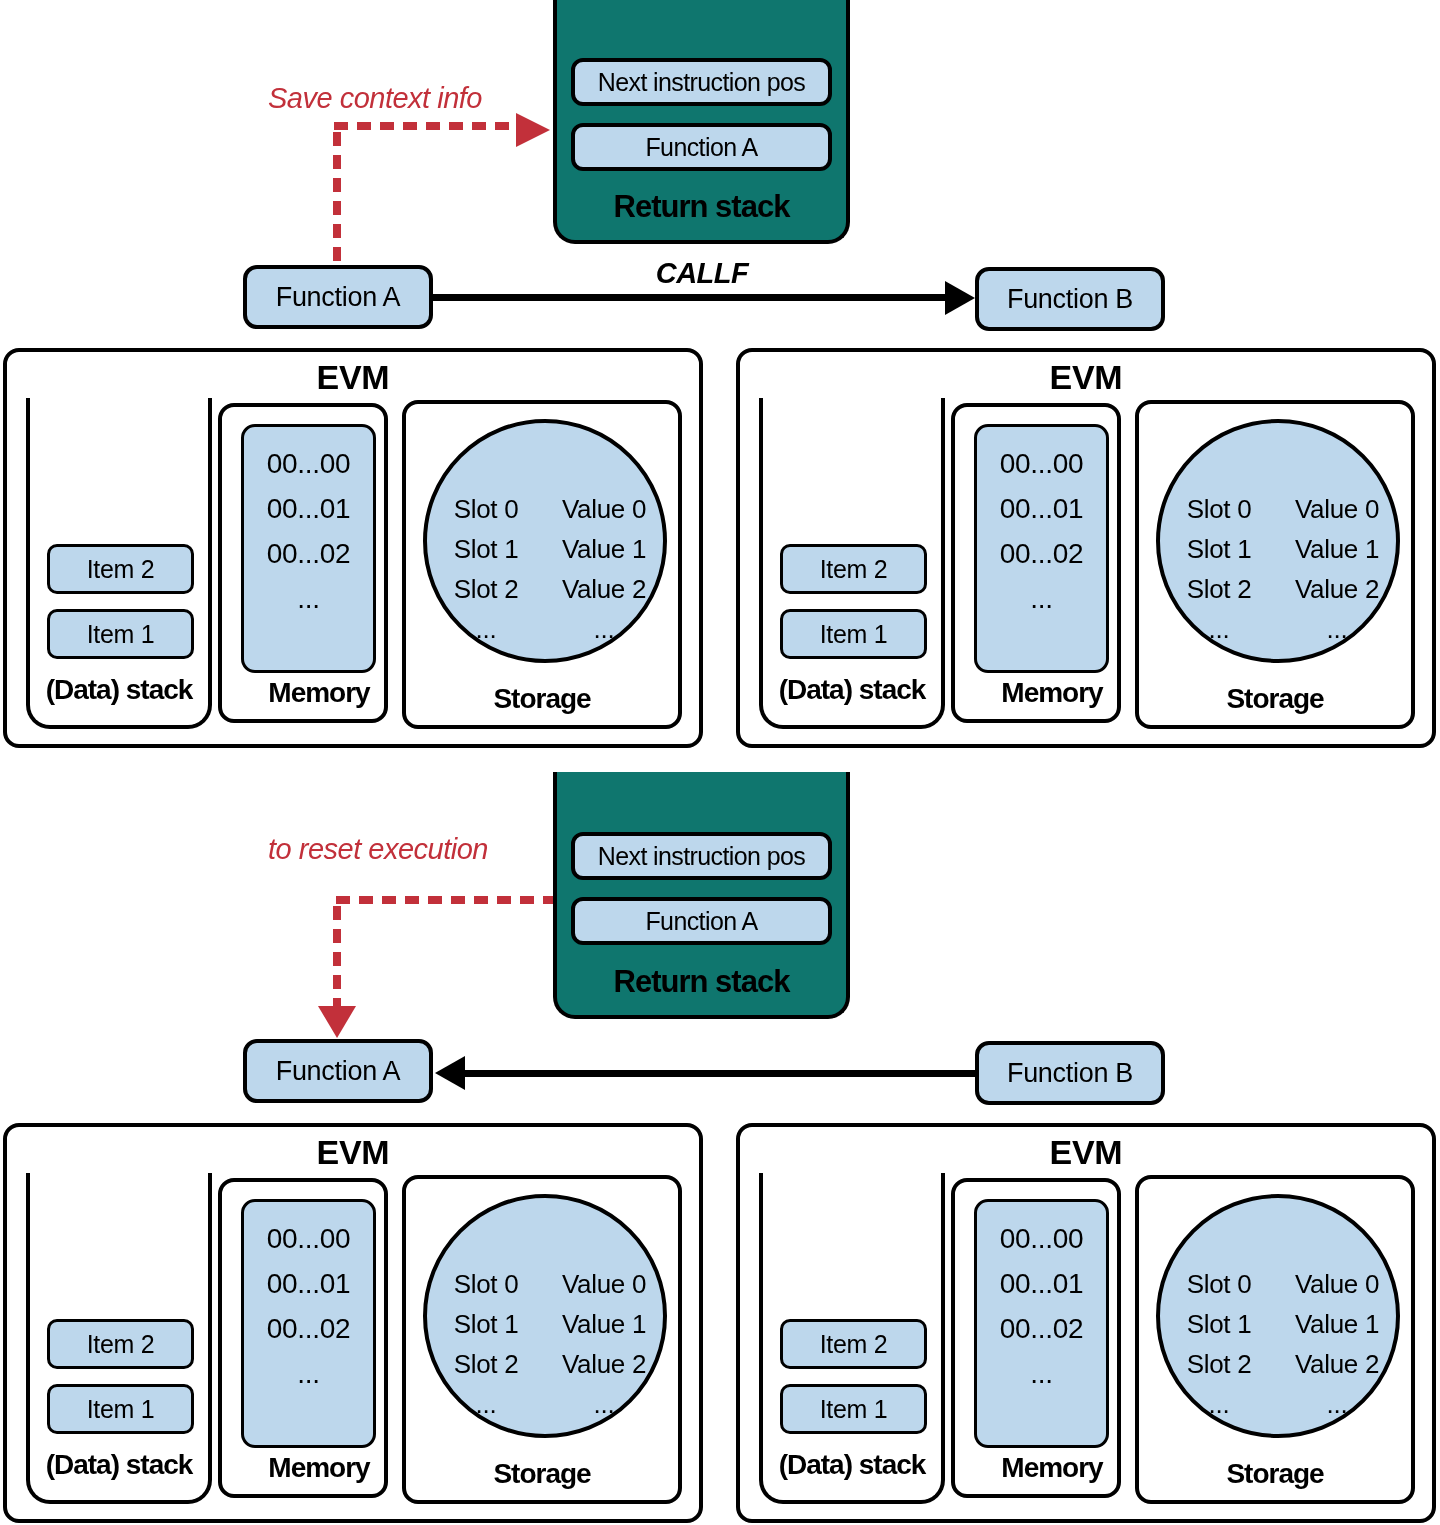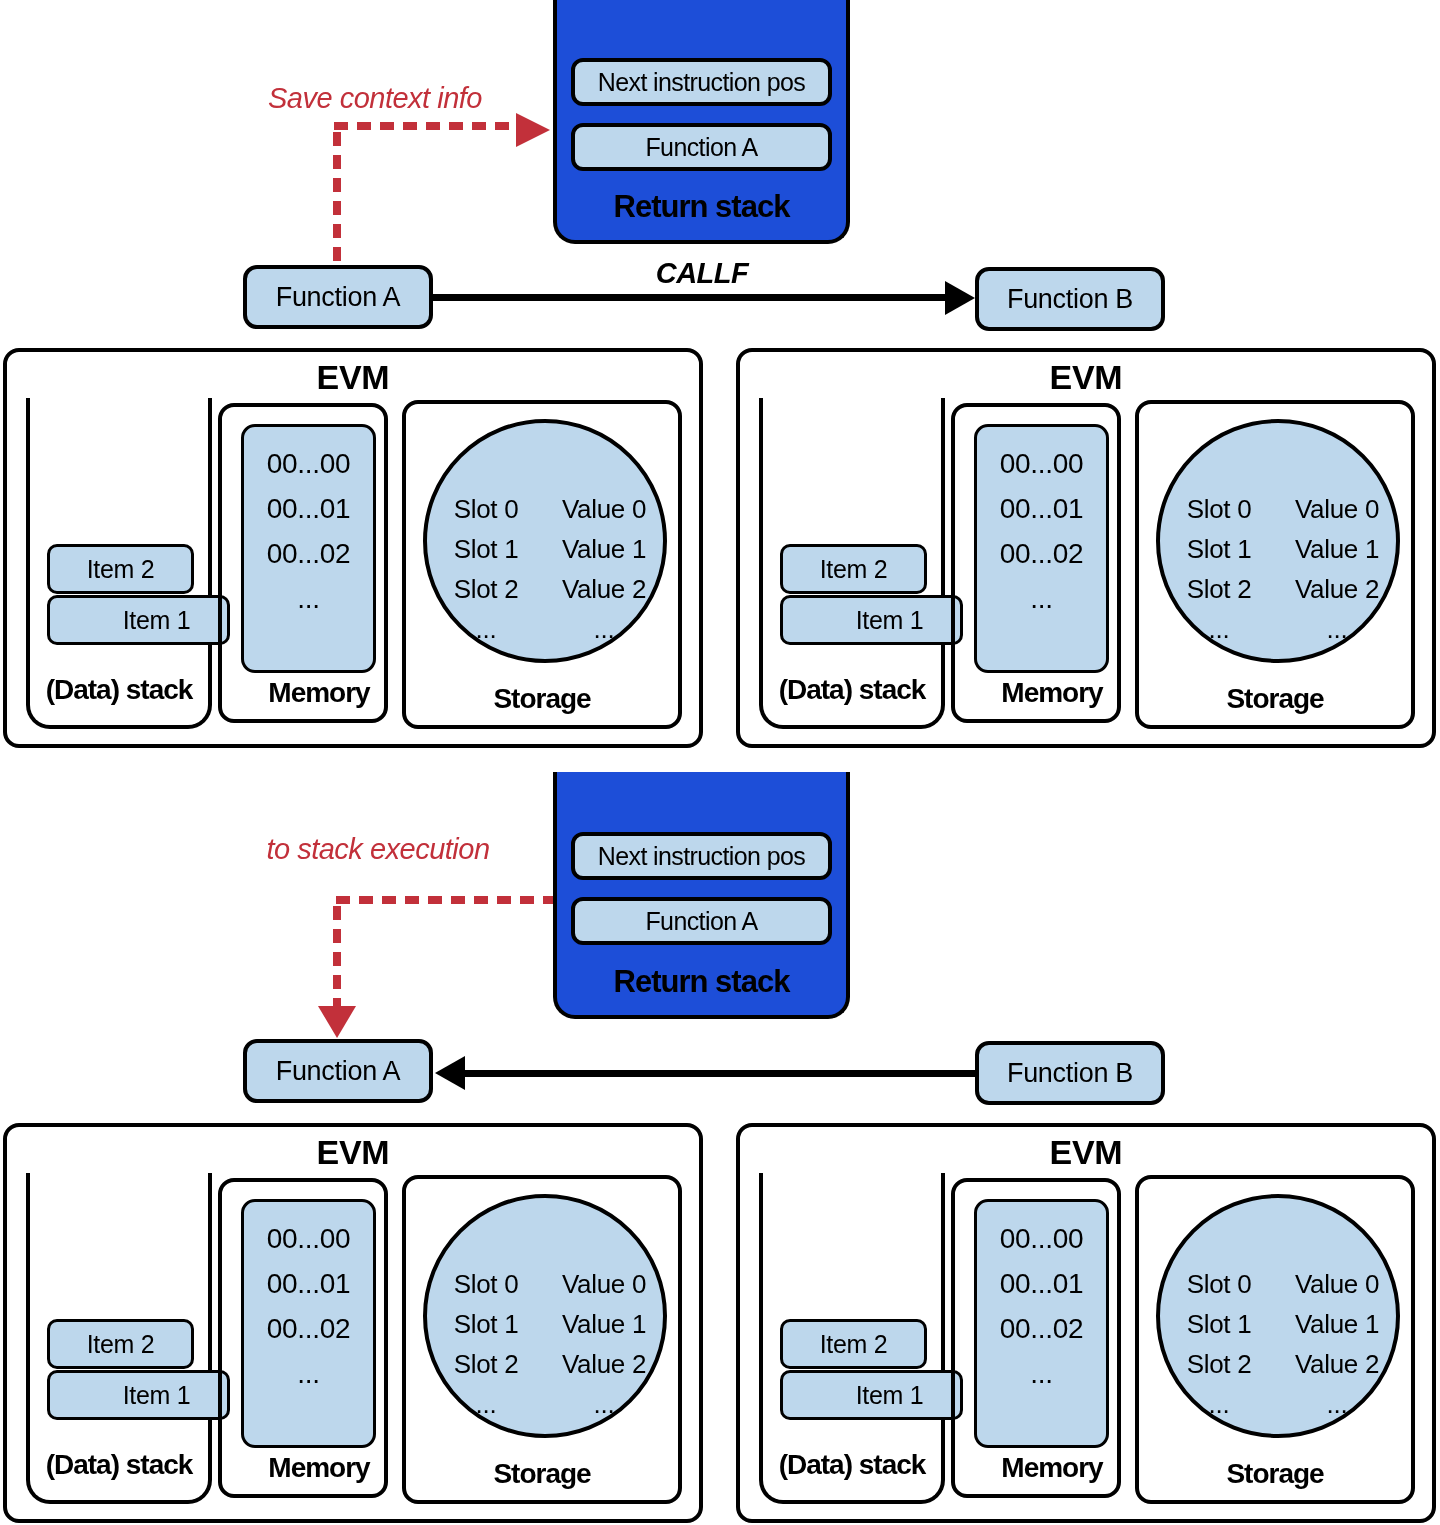--- a/index.html
+++ b/index.html
@@ -19,21 +19,21 @@
     border-radius:14px;
     display:flex;align-items:center;justify-content:center;
     font-size:27px;
   }
   .open-top{
     position:absolute;
     border-left:4px solid var(--ink);
     border-right:4px solid var(--ink);
     border-bottom:4px solid var(--ink);
     border-radius:0 0 22px 22px;
-    background:#1d4ed8;
+    background:#0f766e;
   }
   .sect-label{
     position:absolute;left:0;right:0;
     text-align:center;
     font-weight:700;font-size:28px;letter-spacing:-1px;
   }
   .note{
     position:absolute;text-align:center;
     color:var(--red);
     font-style:italic;font-weight:400;font-size:29px;line-height:32px;letter-spacing:-0.5px;
@@ -71,21 +71,21 @@
     position:absolute;left:19px;top:46px;width:178px;height:327px;
     border-left:4px solid var(--ink);border-right:4px solid var(--ink);border-bottom:4px solid var(--ink);
     border-radius:0 0 24px 24px;
   }
   .dstack .item{
     position:absolute;left:17px;width:141px;height:44px;
     background:var(--blue);border:3px solid var(--ink);border-radius:10px;
     display:flex;align-items:center;justify-content:center;font-size:25px;
   }
   .dstack .it-top{top:146px;}
-  .dstack .it-bot{top:197px;padding-left:36px;}
+  .dstack .it-bot{top:211px;}
   .dstack .sect-label{top:276px;}
   .membox{
     position:absolute;left:211px;top:51px;width:162px;height:312px;
     border:4px solid var(--ink);border-radius:16px;
   }
   .memcells{
     position:absolute;left:19px;top:17px;width:129px;height:229px;
     background:var(--blue);border:3px solid var(--ink);border-radius:14px;
     text-align:center;font-size:28px;line-height:45px;padding-top:14px;box-sizing:content-box;
   }
@@ -211,21 +211,21 @@
     </div>
   </div>
 
   <div class="open-top rstack" style="left:553px;top:772px;height:243px;">
     <div class="rs-item" style="top:60px;">Next instruction pos</div>
     <div class="rs-item" style="top:125px;">Function A</div>
     <div class="sect-label rs-label" style="top:192px;">Return stack</div>
   </div>
 
   <div class="note" style="left:258px;top:833px;width:240px;">
-    <div>to stack execution</div>
+    <div>to reset execution</div>
   </div>
   <div class="dash-h" style="left:336px;top:896px;width:217px;"></div>
   <div class="dash-v" style="left:333px;top:906px;height:100px;"></div>
   <div class="tri tri-down-red" style="left:318px;top:1006px;"></div>
 
   <div class="bluebox fn" style="left:243px;top:1039px;">Function A</div>
   <div class="tri tri-left-black" style="left:435px;top:1056px;"></div>
   <div class="hline" style="left:463px;top:1070px;width:512px;"></div>
   <div class="bluebox fn" style="left:975px;top:1041px;">Function B</div>
 

